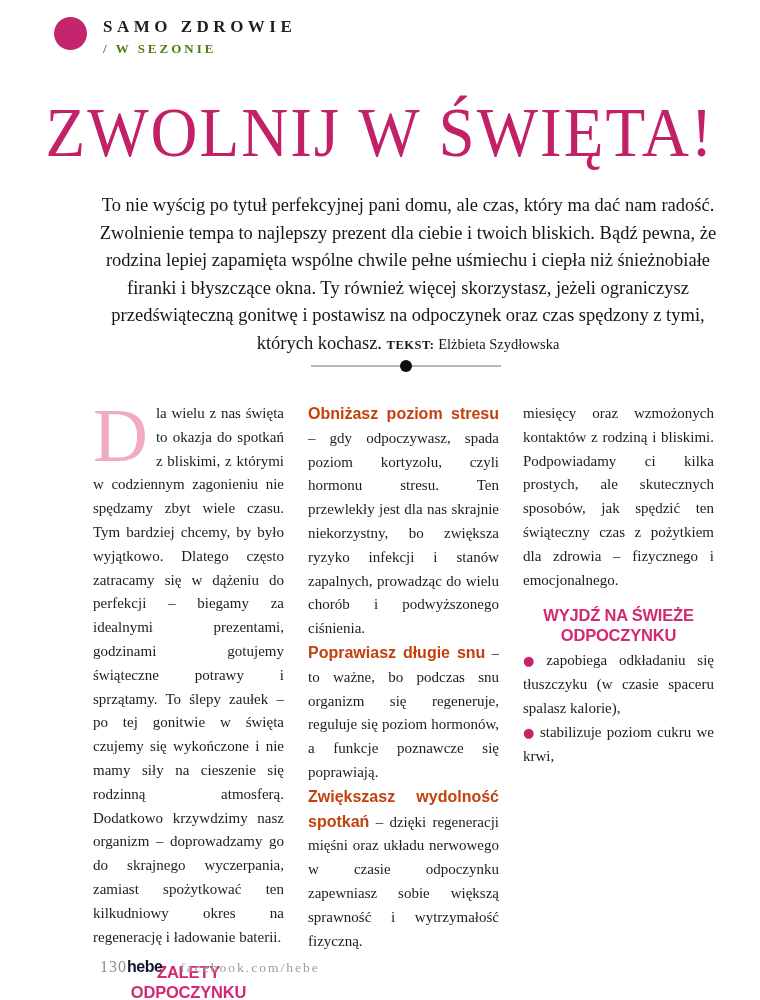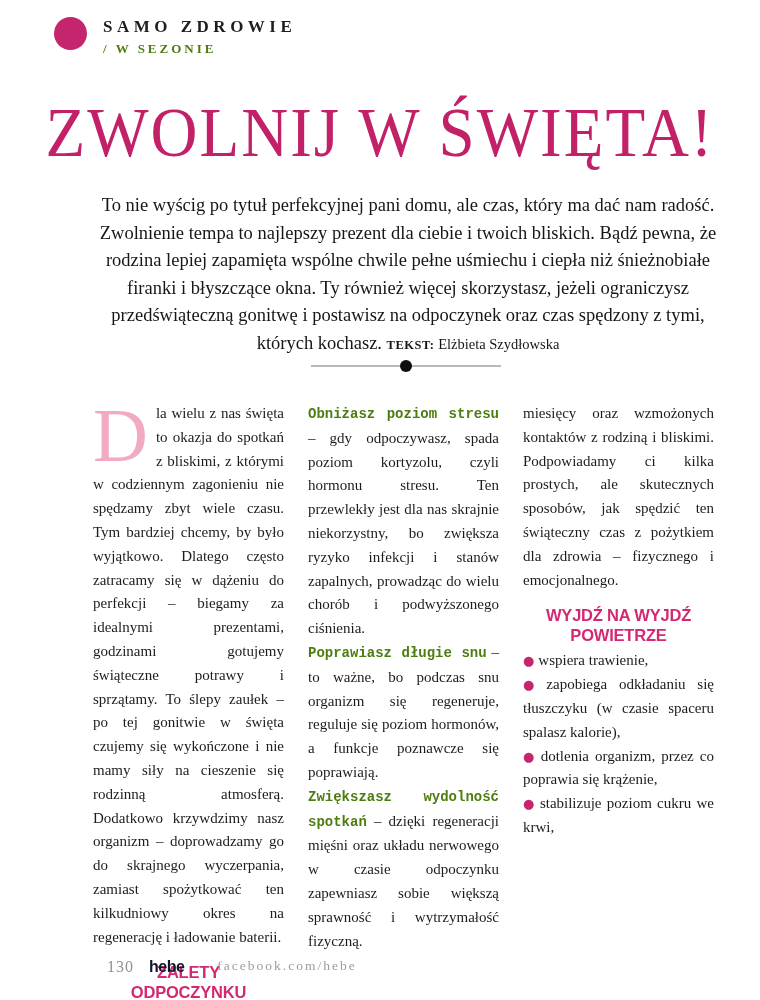--- a/index.html
+++ b/index.html
@@ -89,33 +89,33 @@
     color: #f2a9c4;
   }
   .col h3 {
     font-family: "Liberation Sans", sans-serif;
     font-weight: bold; font-size: 16.5px; line-height: 20px;
     color: #d32973; text-align: center;
     margin: 13px 6px 4px;
     letter-spacing: -0.2px;
   }
   .lead-in {
-    font-family: Liberation Mono, monospace;
-    font-weight: bold; font-size: 14px;
-    color: #4d7c0f;
+    font-family: Liberation Sans, sans-serif;
+    font-weight: bold; font-size: 16px;
+    color: #c2410c;
   }
   .bullet-dot {
     color: #c5256d; font-size: 13px; margin-right: 4px;
     font-family: "DejaVu Sans", sans-serif;
   }
 
   
   .footer {
-    position: absolute; left: 79px; top: 958px;
-    display: flex; align-items: flex-start; gap: 15px;
+    position: absolute; left: 72px; top: 958px;
+    display: flex; align-items: flex-end;
   }
   .page-number {
     font-family: "Liberation Serif", serif;
     font-size: 16px; letter-spacing: 1px; color: #8f8f8f;
   }
   .hebe-logo {
     font-family: "Liberation Sans", sans-serif;
     font-weight: bold; font-size: 16px; letter-spacing: -0.5px;
     color: #0f172a; margin-left: 0;
   }
@@ -151,24 +151,22 @@
         <p><span class="drop-cap">D</span>la wielu z nas święta to okazja do spotkań z bliskimi, z którymi w codziennym zagonieniu nie spędzamy zbyt wiele czasu. Tym bardziej chcemy, by było wyjątkowo. Dlatego często zatracamy się w dążeniu do perfekcji – biegamy za idealnymi prezentami, godzinami gotujemy świąteczne potrawy i sprzątamy. To ślepy zaułek – po tej gonitwie w święta czujemy się wykończone i nie mamy siły na cieszenie się rodzinną atmosferą. Dodatkowo krzywdzimy nasz organizm – doprowadzamy go do skrajnego wyczerpania, zamiast spożytkować ten kilkudniowy okres na regenerację i ładowanie baterii.</p>
         <h3>ZALETY ODPOCZYNKU</h3>
       </div>
     <div class="col">
         <p><span class="lead-in">Obniżasz poziom stresu</span> – gdy odpoczywasz, spada poziom kortyzolu, czyli hormonu stresu. Ten przewlekły jest dla nas skrajnie niekorzystny, bo zwiększa ryzyko infekcji i stanów zapalnych, prowadząc do wielu chorób i podwyższonego ciśnienia.</p>
         <p><span class="lead-in">Poprawiasz długie snu</span> – to ważne, bo podczas snu organizm się regeneruje, reguluje się poziom hormonów, a funkcje poznawcze się poprawiają.</p>
         <p><span class="lead-in">Zwiększasz wydolność spotkań</span> – dzięki regeneracji mięśni oraz układu nerwowego w czasie odpoczynku zapewniasz sobie większą sprawność i wytrzymałość fizyczną.</p>
       </div>
     <div class="col">
         <p>miesięcy oraz wzmożonych kontaktów z rodziną i bliskimi. Podpowiadamy ci kilka prostych, ale skutecznych sposobów, jak spędzić ten świąteczny czas z pożytkiem dla zdrowia – fizycznego i emocjonalnego.</p>
-        <h3>WYJDŹ NA WYJDŹ POWIETRZE</h3>
-        <p><span class="bullet-dot">●</span>wspiera trawienie,</p>
+        <h3>WYJDŹ NA ŚWIEŻE ODPOCZYNKU</h3>
         <p><span class="bullet-dot">●</span>zapobiega odkładaniu się tłuszczyku (w czasie spaceru spalasz kalorie),</p>
-        <p><span class="bullet-dot">●</span>dotlenia organizm, przez co poprawia się krążenie,</p>
         <p><span class="bullet-dot">●</span>stabilizuje poziom cukru we krwi,</p>
       </div>
   </div>
 
   <div class="footer">
     <span class="page-number">130</span>
     <span class="hebe-logo">hebe</span>
     <span class="facebook-url">facebook.com/hebe</span>
   </div>
 

